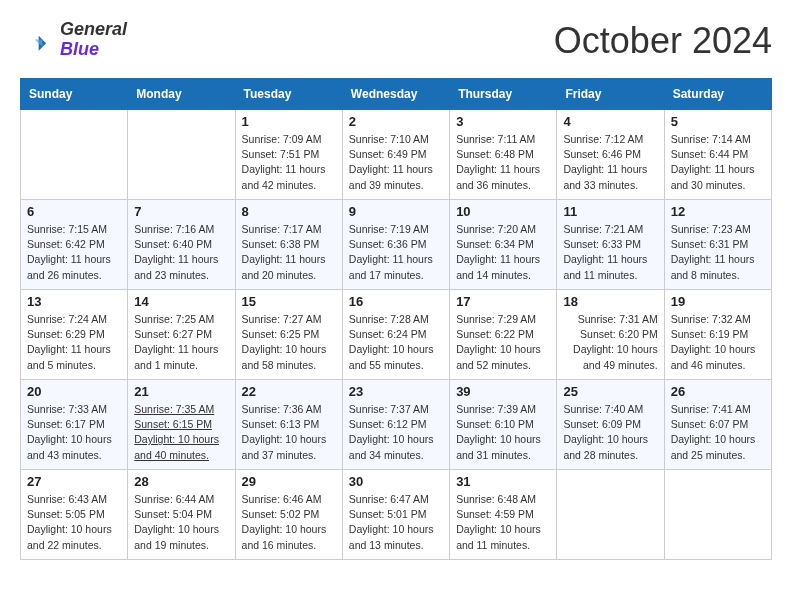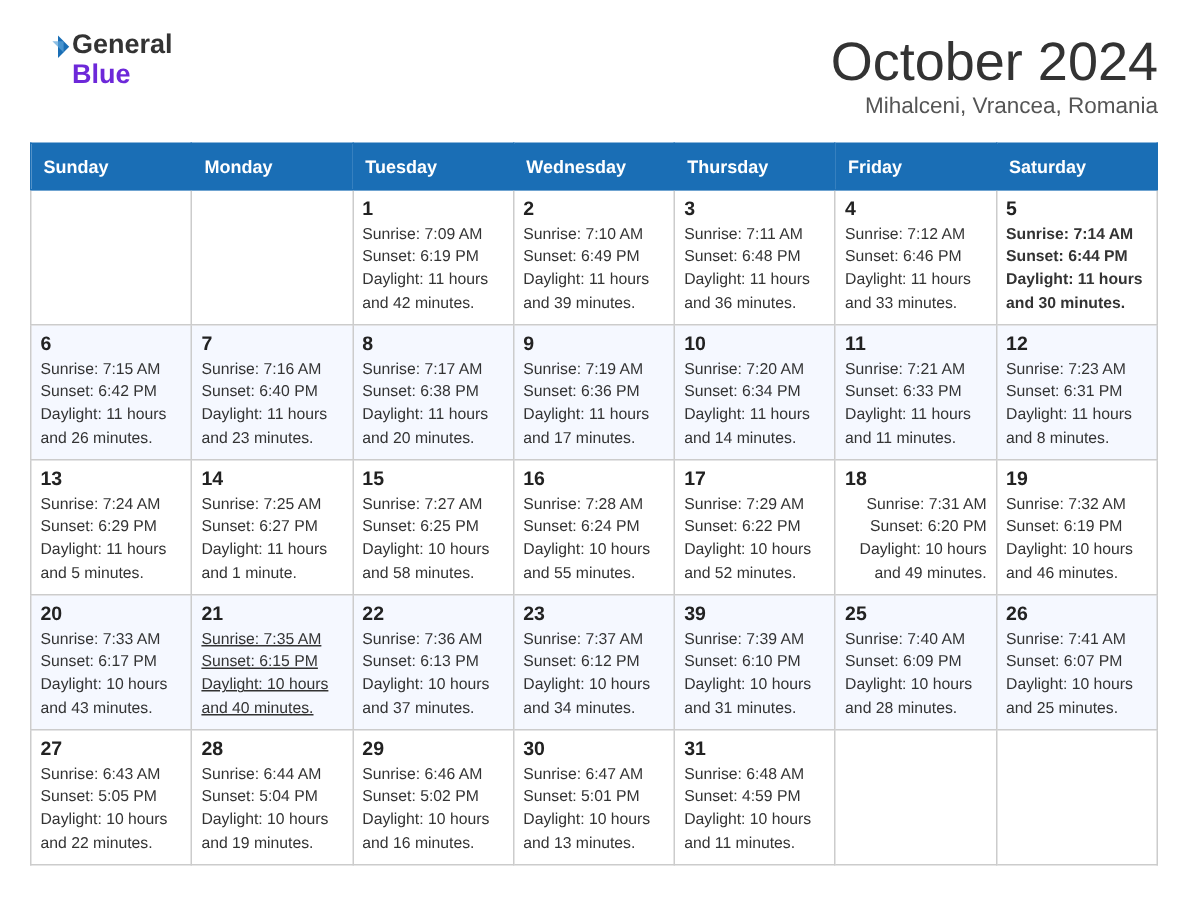--- a/index.html
+++ b/index.html
@@ -11,22 +11,23 @@
       padding: 20px;
     }
     .header {
       display: flex;
       justify-content: space-between;
       align-items: flex-start;
       margin-bottom: 16px;
     }
     .logo {
       display: flex;
-      align-items: flex-start;
-      gap: 0;
+      align-items: flex-end;
+      gap: 12px;
+      font-style: italic;
     }
     .logo-text {
       font-size: 18px;
       font-weight: bold;
       color: #333;
       line-height: 1.1;
     }
     .logo-text span {
       color: #6d28d9;
     }
@@ -100,21 +101,20 @@
       <polygon points="20,4 28,12 20,20" fill="#1a6eb5"></polygon>
       <polygon points="16,8 24,8 24,16" fill="#5ba3d9" opacity="0.7"></polygon>
     </svg>
     <div class="logo-text">
       <div>General</div>
       <div><span>Blue</span></div>
     </div>
   </div>
   <div class="title-section">
     <div class="month-title">October 2024</div>
-    <div class="subtitle">Mihalceni, Vrancea, Romania</div>
   </div>
 </div>
 
 <table>
   <thead>
     <tr>
     <th class="day-header">Sunday</th>
         <th class="day-header">Monday</th>
         <th class="day-header">Tuesday</th>
         <th class="day-header">Wednesday</th>
@@ -123,21 +123,21 @@
         <th class="day-header">Saturday</th>
       </tr>
   </thead>
   <tbody id="calendar-body">
   <tr>
         <td class="empty"></td>
         <td class="empty"></td>
         <td>
           <div class="date-num">1</div>
           <div class="day-info" style="white-space: pre-line;">Sunrise: 7:09 AM
-Sunset: 6:19 PM
+Sunset: 7:51 PM
 Daylight: 11 hours
 and 42 minutes.</div>
         </td>
         <td>
           <div class="date-num">2</div>
           <div class="day-info" style="white-space: pre-line;">Sunrise: 7:10 AM
 Sunset: 6:49 PM
 Daylight: 11 hours
 and 39 minutes.</div>
         </td>
@@ -150,21 +150,21 @@
         </td>
         <td>
           <div class="date-num">4</div>
           <div class="day-info" style="white-space: pre-line;">Sunrise: 7:12 AM
 Sunset: 6:46 PM
 Daylight: 11 hours
 and 33 minutes.</div>
         </td>
         <td>
           <div class="date-num">5</div>
-          <div class="day-info" style="white-space: pre-line; font-weight: bold;">Sunrise: 7:14 AM
+          <div class="day-info" style="white-space: pre-line;">Sunrise: 7:14 AM
 Sunset: 6:44 PM
 Daylight: 11 hours
 and 30 minutes.</div>
         </td>
       </tr>
       <tr>
         <td>
           <div class="date-num">6</div>
           <div class="day-info" style="white-space: pre-line;">Sunrise: 7:15 AM
 Sunset: 6:42 PM

